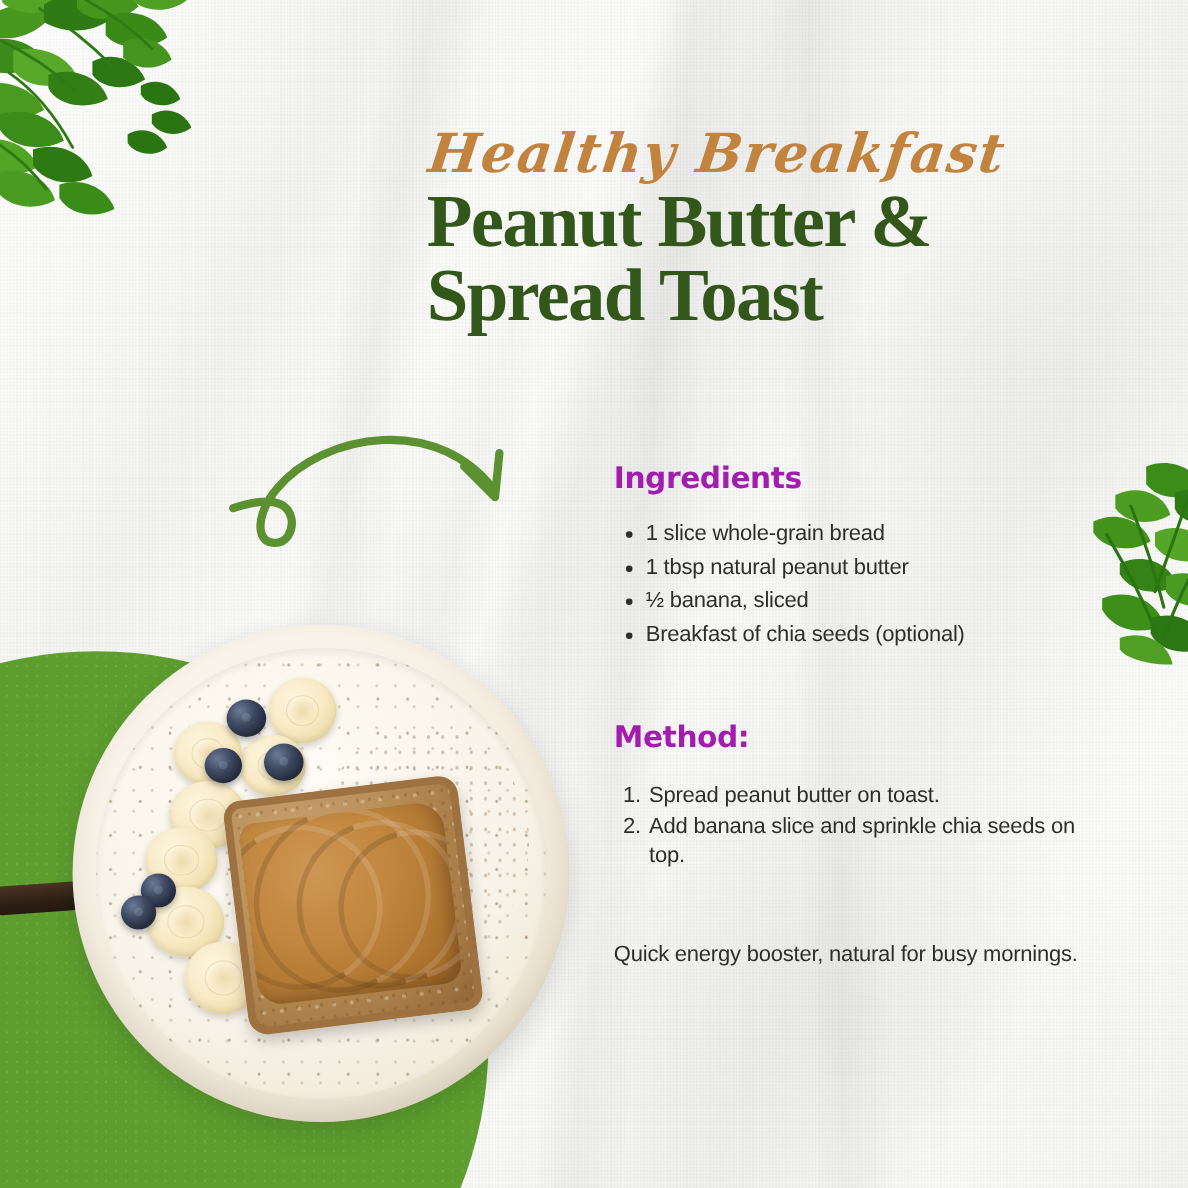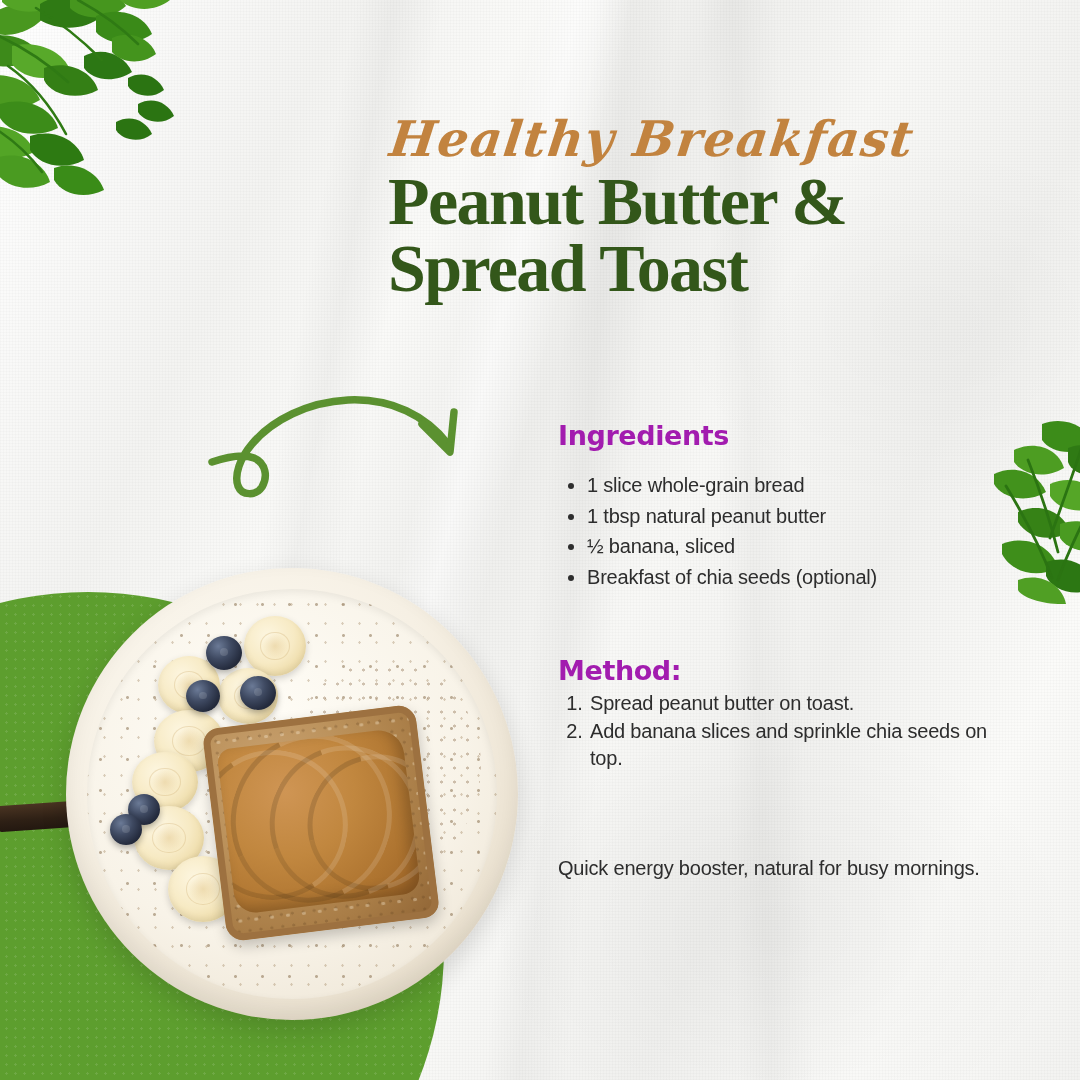--- a/index.html
+++ b/index.html
@@ -118,21 +118,21 @@
   #ingredients ul {
     margin-top:21px;
     padding-left:29px;
     list-style:disc;
   }
   #ingredients li { margin-bottom:3.5px; }
   #ingredients li::marker { font-size:20px; }
 
   #method { top:655px; }
   #method ol {
-    margin-top:4px;
+    margin-top:24px;
     padding-left:30px;
     list-style:decimal;
   }
   #method li { margin-bottom:1px; padding-left:2px; }
 
   #benefits { top:835px; }
   #benefits .body-txt { margin-top:20px; }
 
   
   .photo {
@@ -349,21 +349,21 @@
       <li>1 tbsp natural peanut butter</li>
       <li>½ banana, sliced</li>
       <li>Breakfast of chia seeds (optional)</li>
     </ul>
   </div>
 
   <div class="col" id="method">
     <div class="sec-head">Method:</div>
     <ol class="body-txt">
       <li>Spread peanut butter on toast.</li>
-      <li>Add banana slices and sprinkle chia seeds on top.</li>
+      <li>Add banana slice and sprinkle chia seeds on top.</li>
     </ol>
   </div>
 
   <div class="col" id="benefits">
     <div class="body-txt">Quick energy booster, natural for busy mornings.</div>
   </div>
 
   <div class="photo">
 
     <div class="knife-blade"></div>

